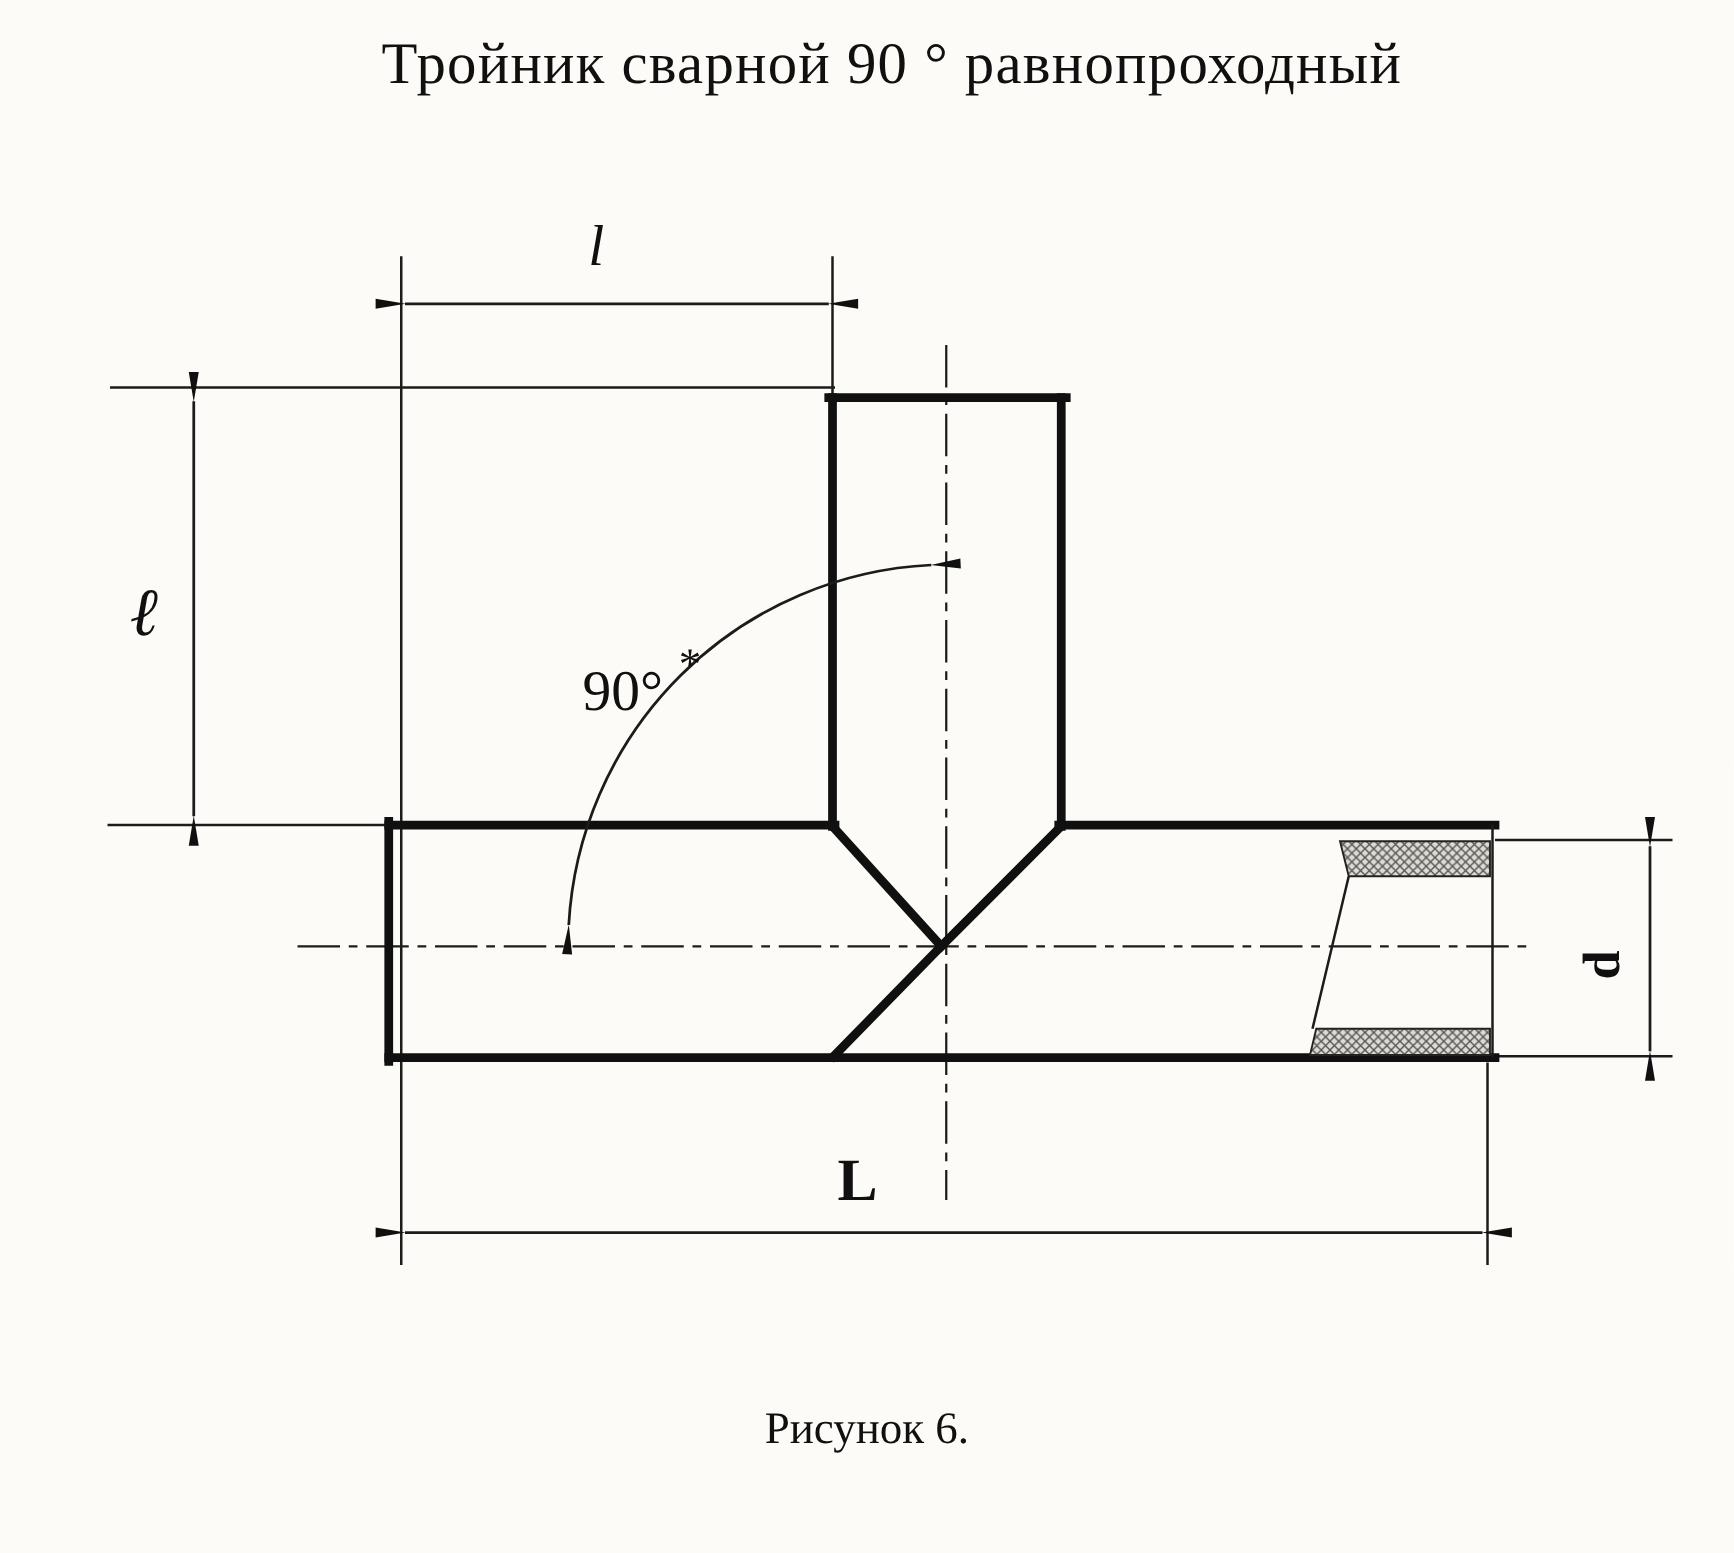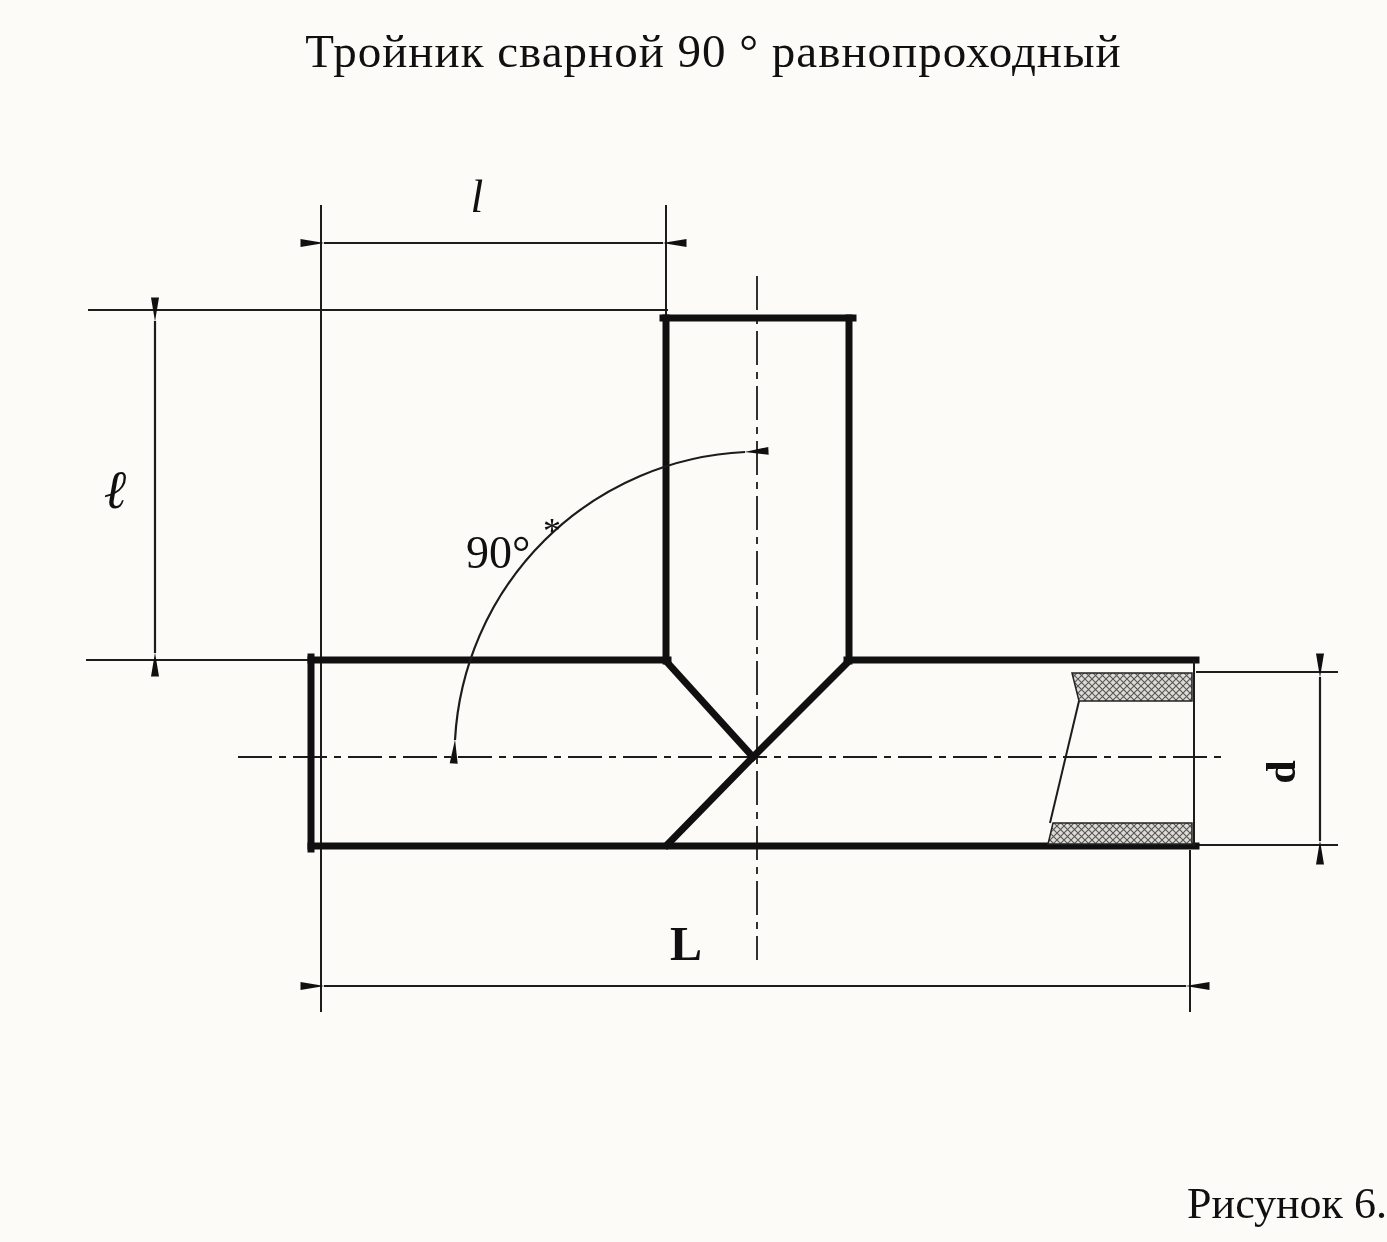--- a/index.html
+++ b/index.html
@@ -13,23 +13,23 @@
   }
   .title{
     position:absolute;top:24px;left:0;width:100%;
     text-align:center;
     font-size:47px;
     letter-spacing:1px;
     white-space:nowrap;
     margin-left:20px;
   }
   .caption{
-    position:absolute;top:1178px;left:0;width:100%;
-    text-align:right;
-    font-size:44px;
+    position:absolute;top:1121px;left:0;width:100%;
+    text-align:center;
+    font-size:36px;
   }
   svg.drawing{position:absolute;top:0;left:0;}
   .thick{stroke:#101010;stroke-width:7;fill:none;stroke-linecap:square;}
   .thin{stroke:#1c1c1c;stroke-width:2;fill:none;}
   .dim{stroke:#1c1c1c;stroke-width:2.2;fill:none;}
   .cl{stroke:#1c1c1c;stroke-width:1.8;fill:none;stroke-dasharray:34 7 7 7;}
   .lbl{fill:#101010;}
 </style>
 </head>
 <body>

